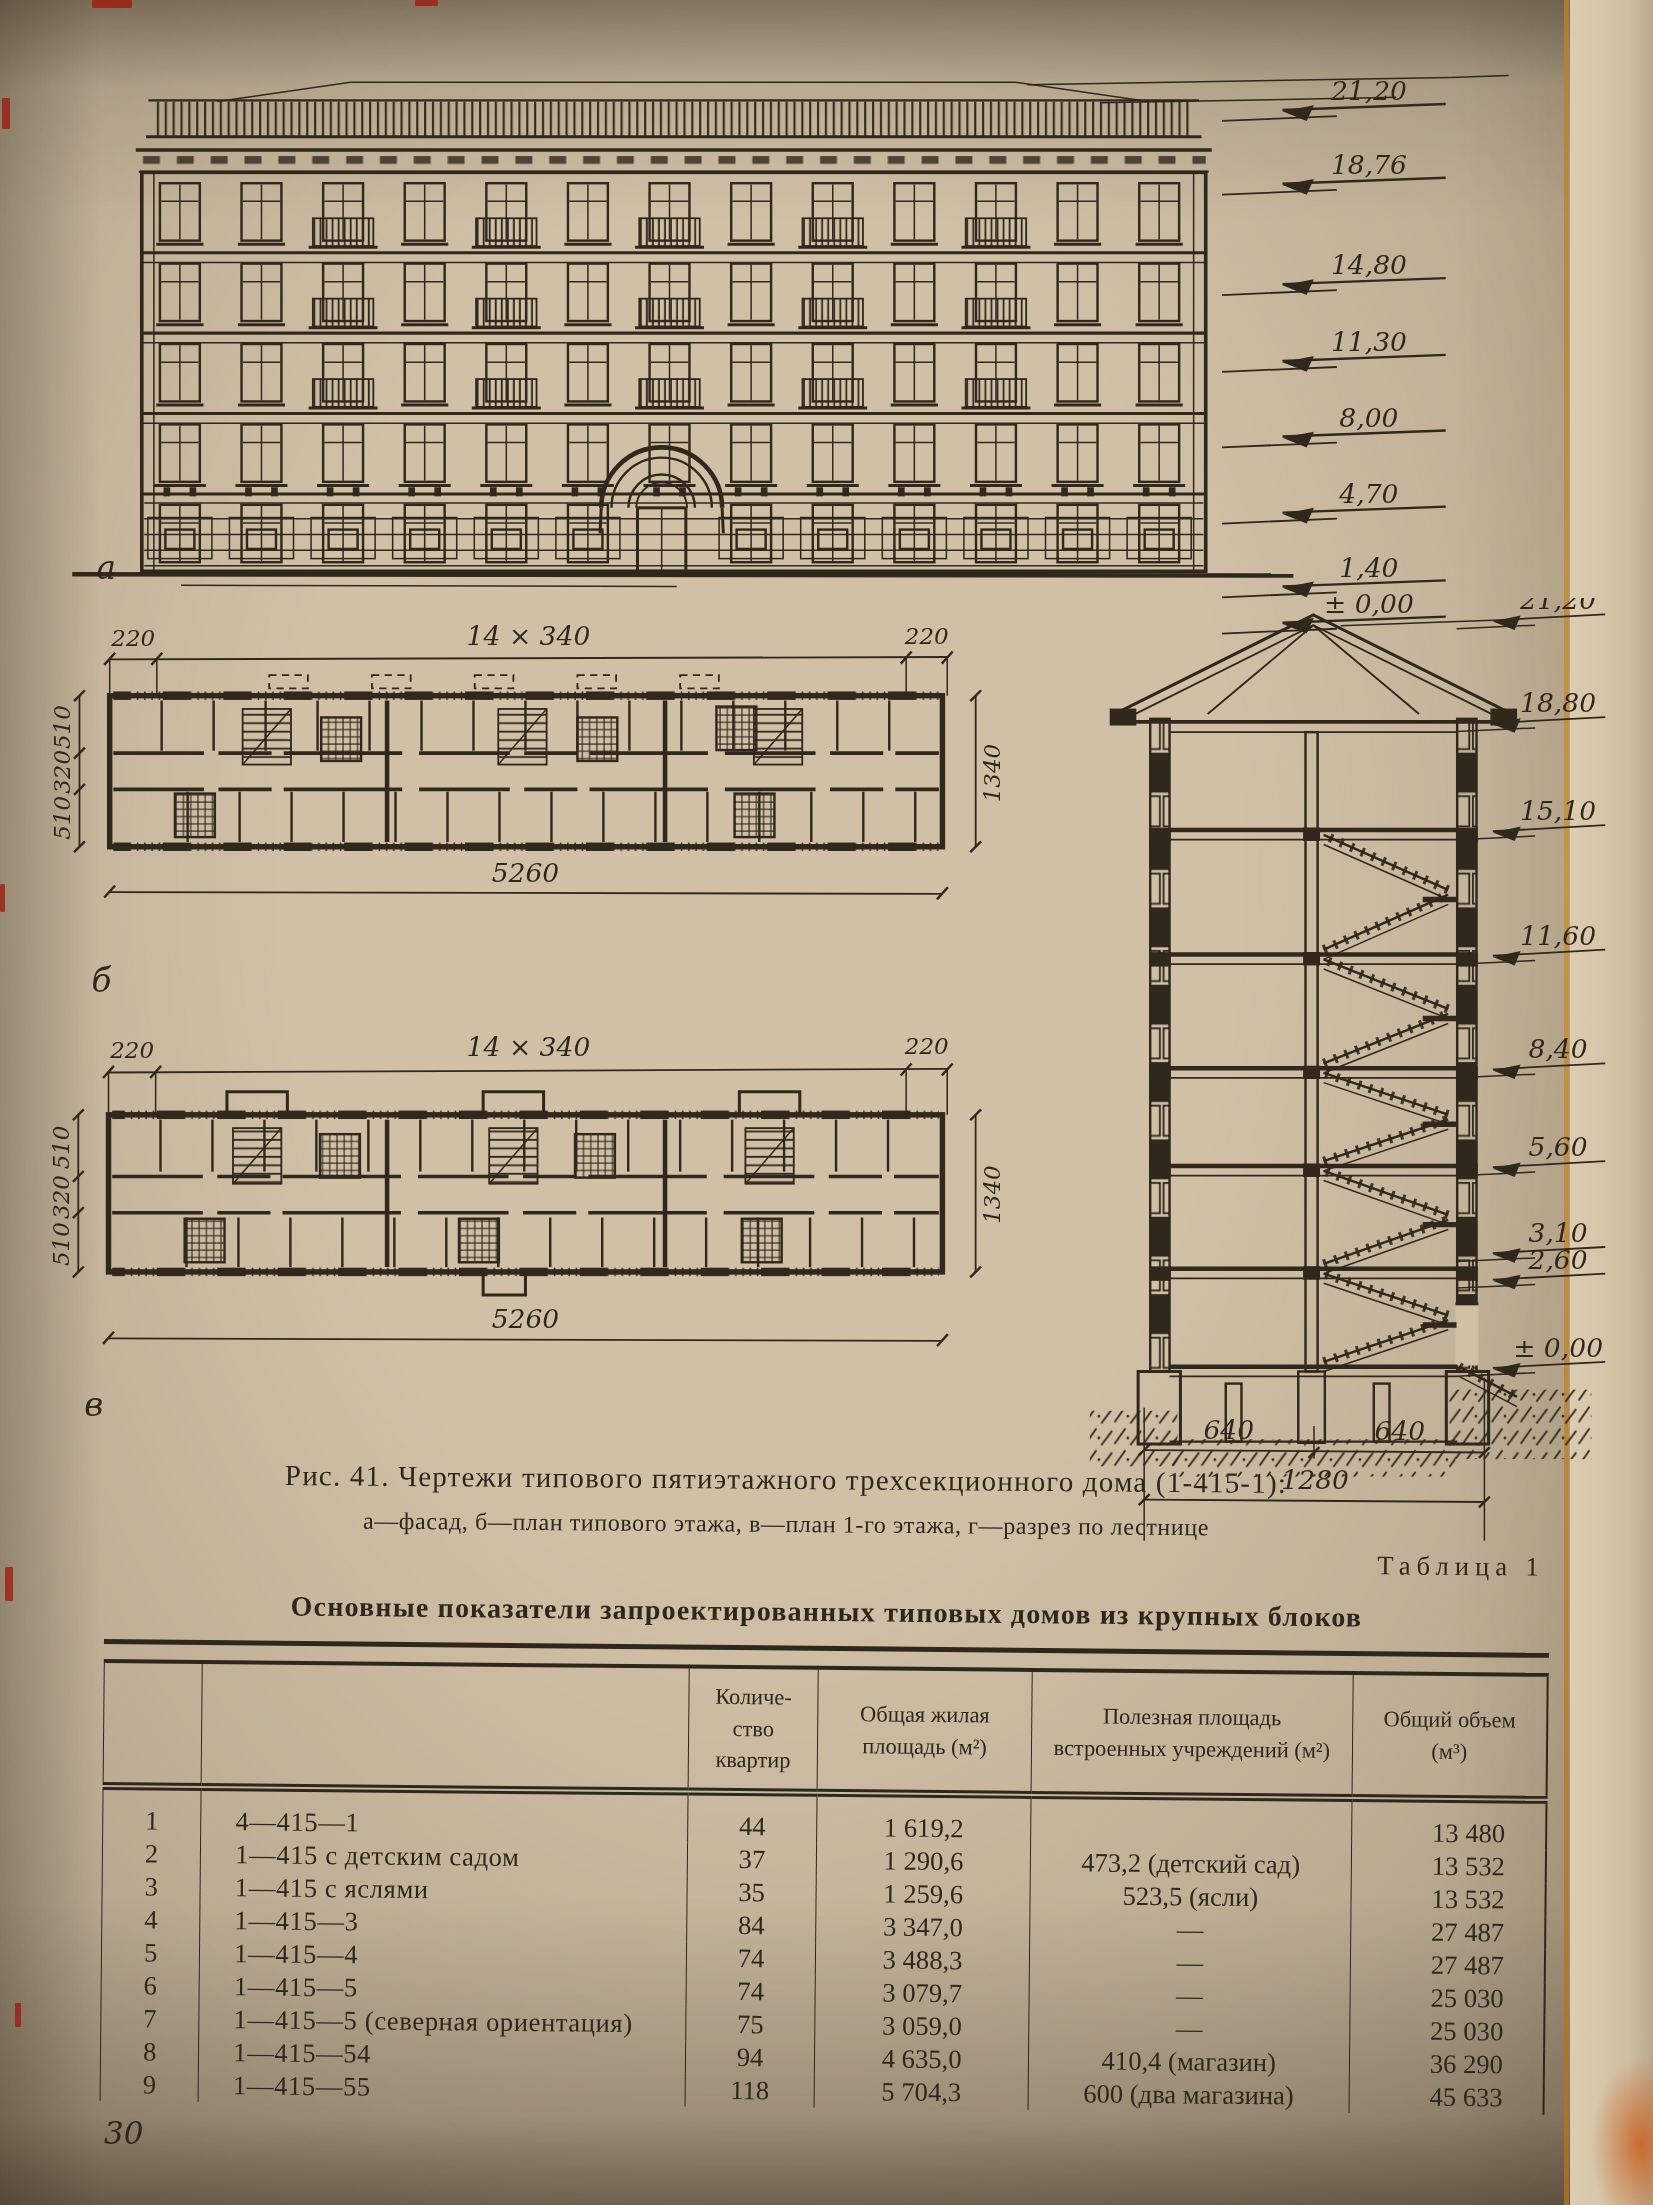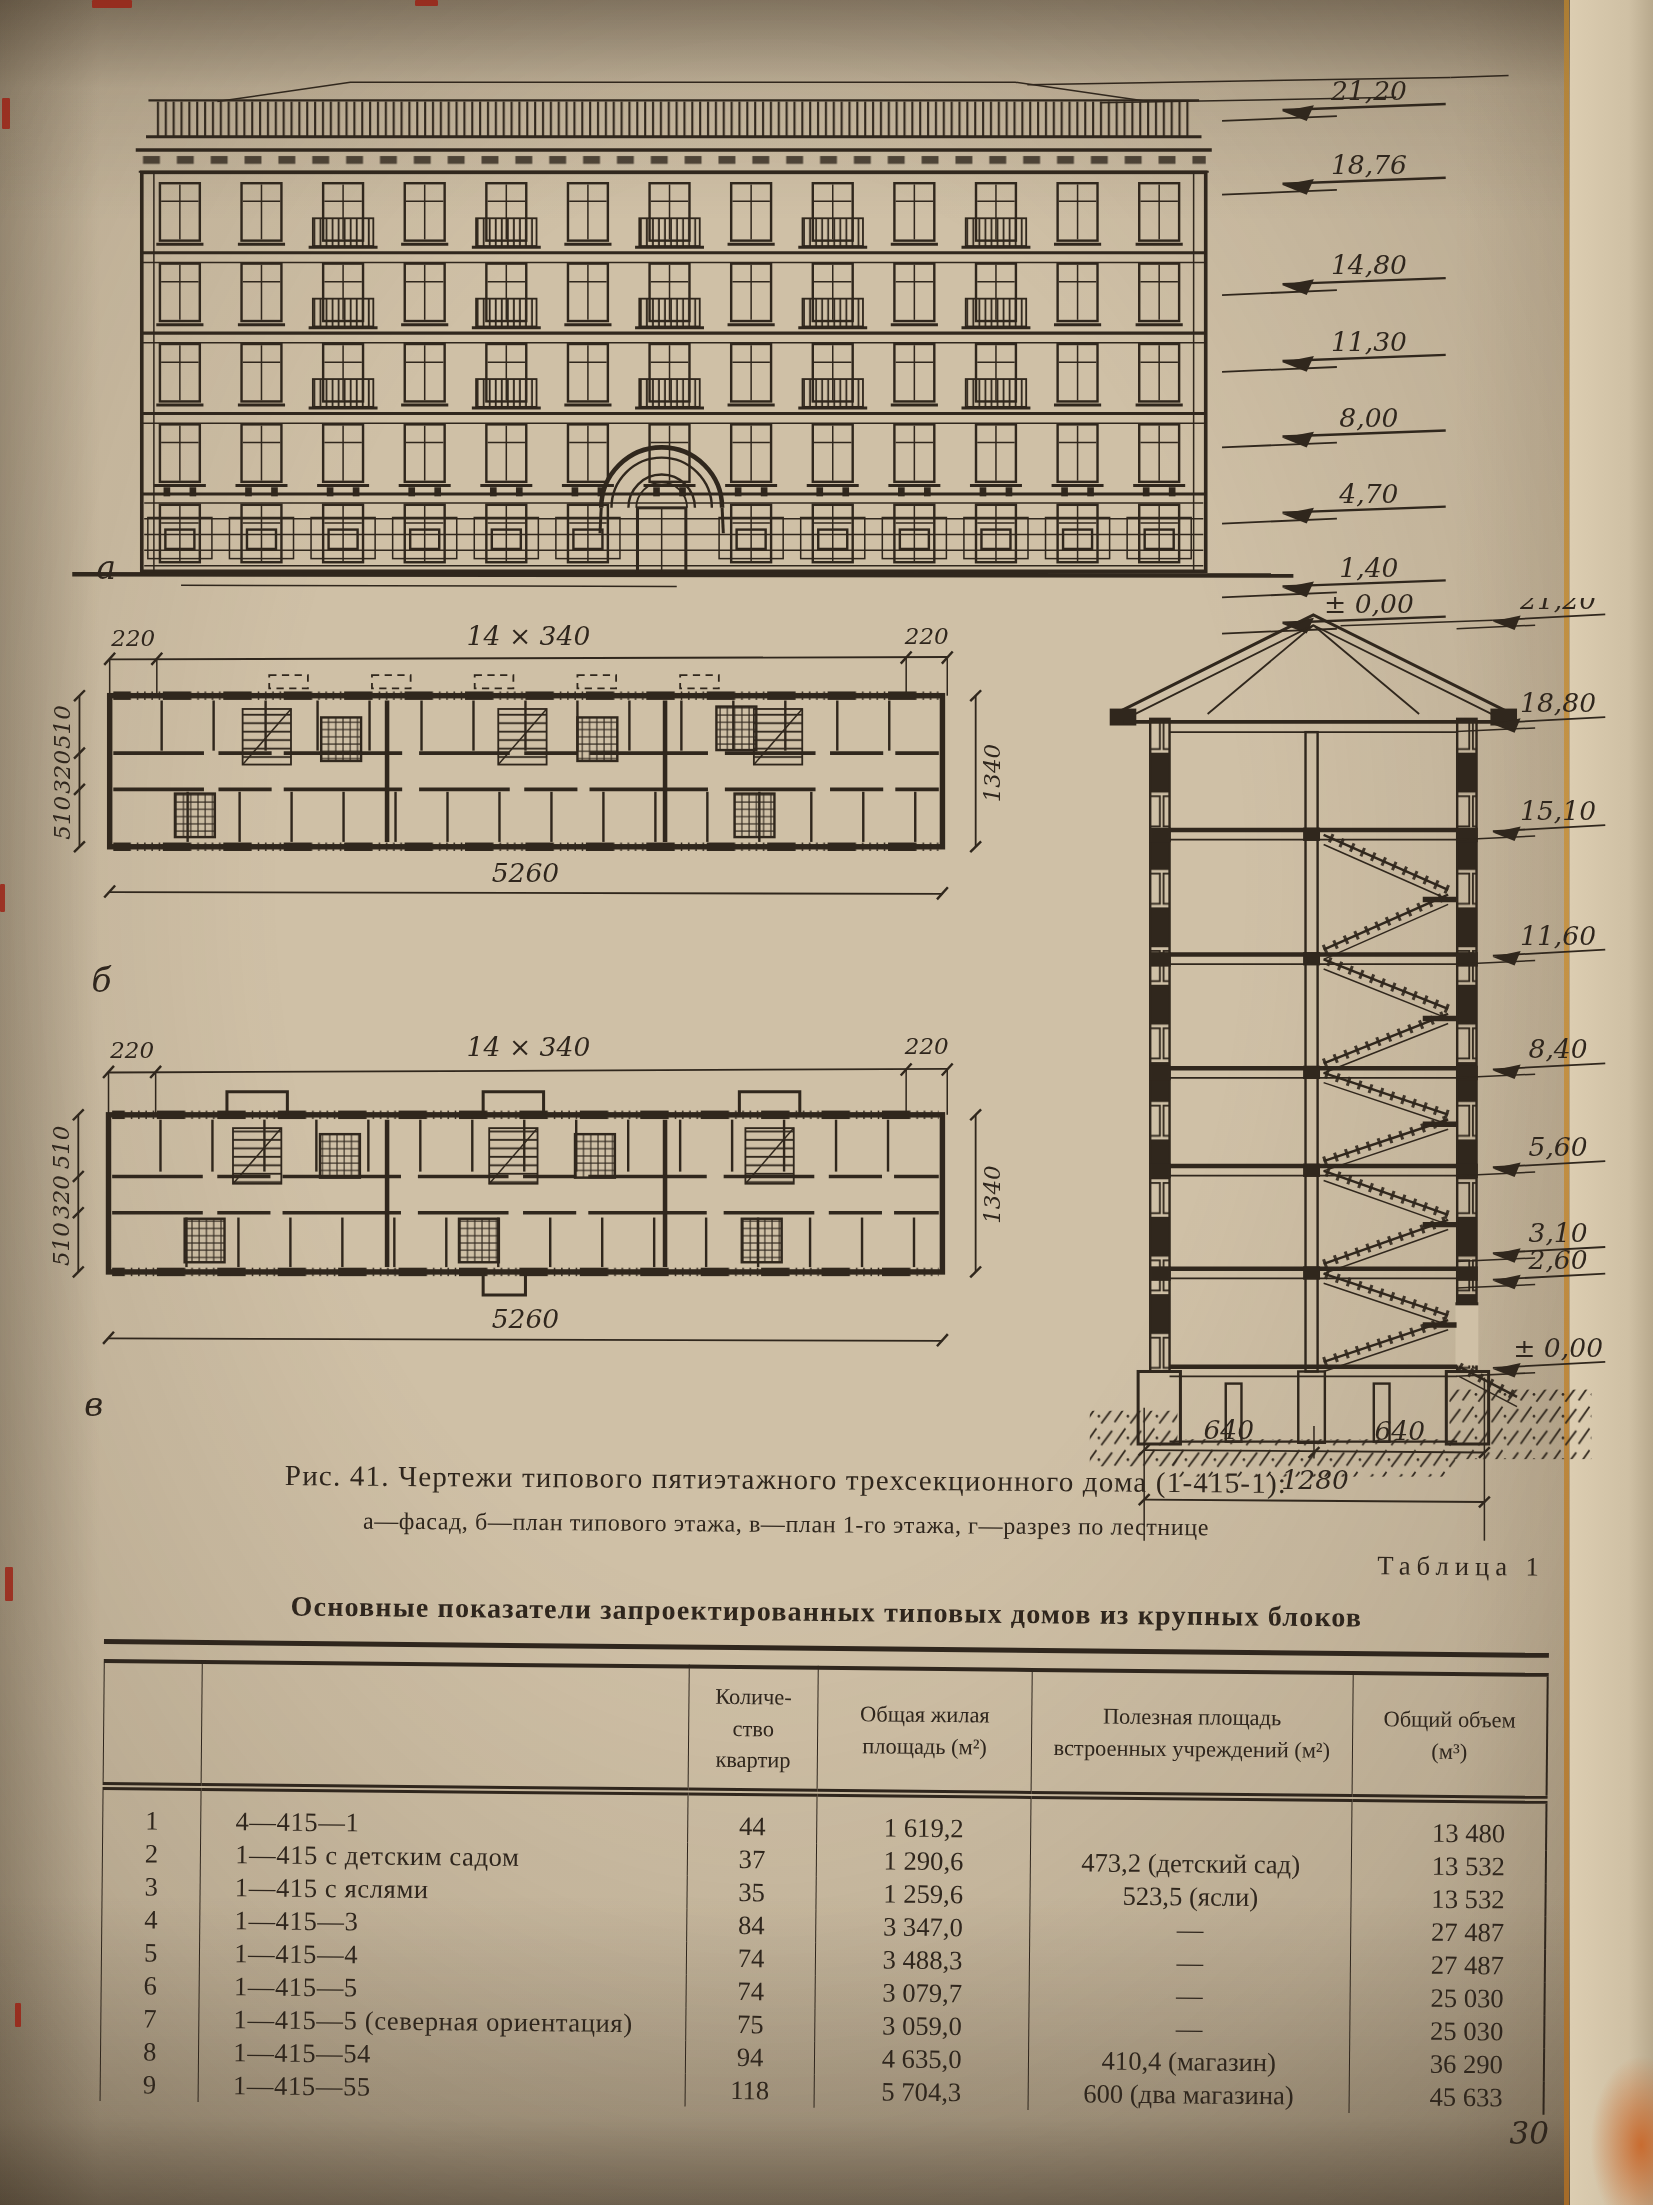--- a/index.html
+++ b/index.html
@@ -56,21 +56,21 @@
   table.tbl td:first-child{border-left:none;}
   table.tbl tbody tr{height:31px;}
   tbody{font-size:26.6px;}
   .c-num{text-align:center;width:91px;}
   .c-name{padding-left:34px !important;letter-spacing:0.6px;}
   .c-apt{text-align:center;}
   .c-living{text-align:center;}
   .c-useful{text-align:center;}
   .c-vol{text-align:right;padding-right:40px !important;}
   tbody tr:first-child td{padding-top:15.7px;}
-  .pagenum{position:absolute;left:104px;top:2115px;width:1445px;text-align:right;
+  .pagenum{position:absolute;left:104px;top:2115px;width:1445px;text-align:left;
     font:italic 31px "DejaVu Serif",serif;}
   th .hl{display:block;}
 </style>
 </head>
 <body>
 
 <div class="edge-line"></div>
 <div class="next-page"></div>
 <div class="mark" style="left:92px;top:0;width:40px;height:7.9px"></div>
 <div class="mark" style="left:415px;top:0;width:23px;height:6px"></div>

